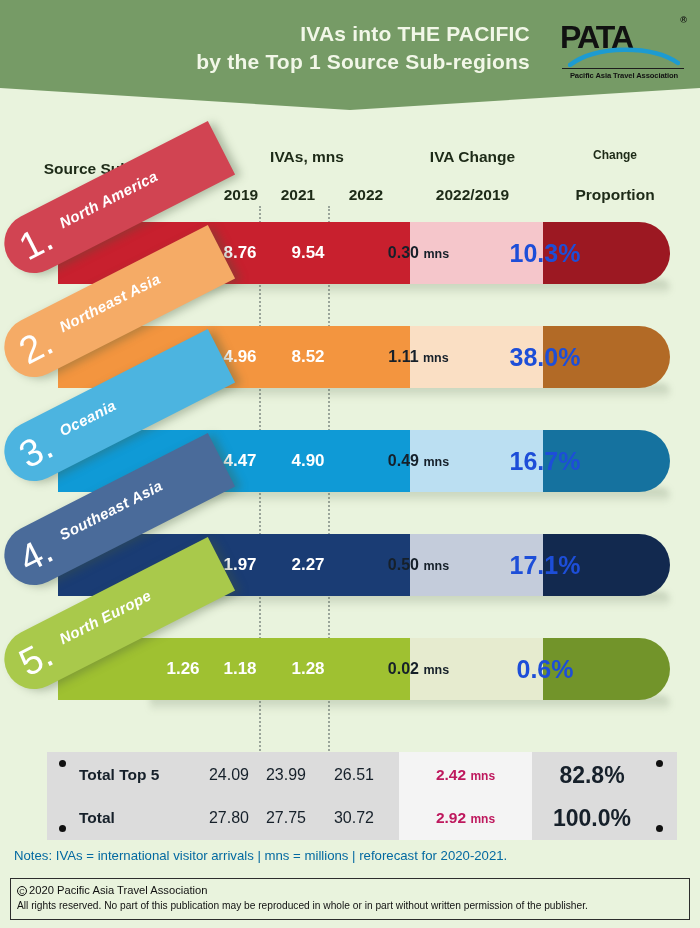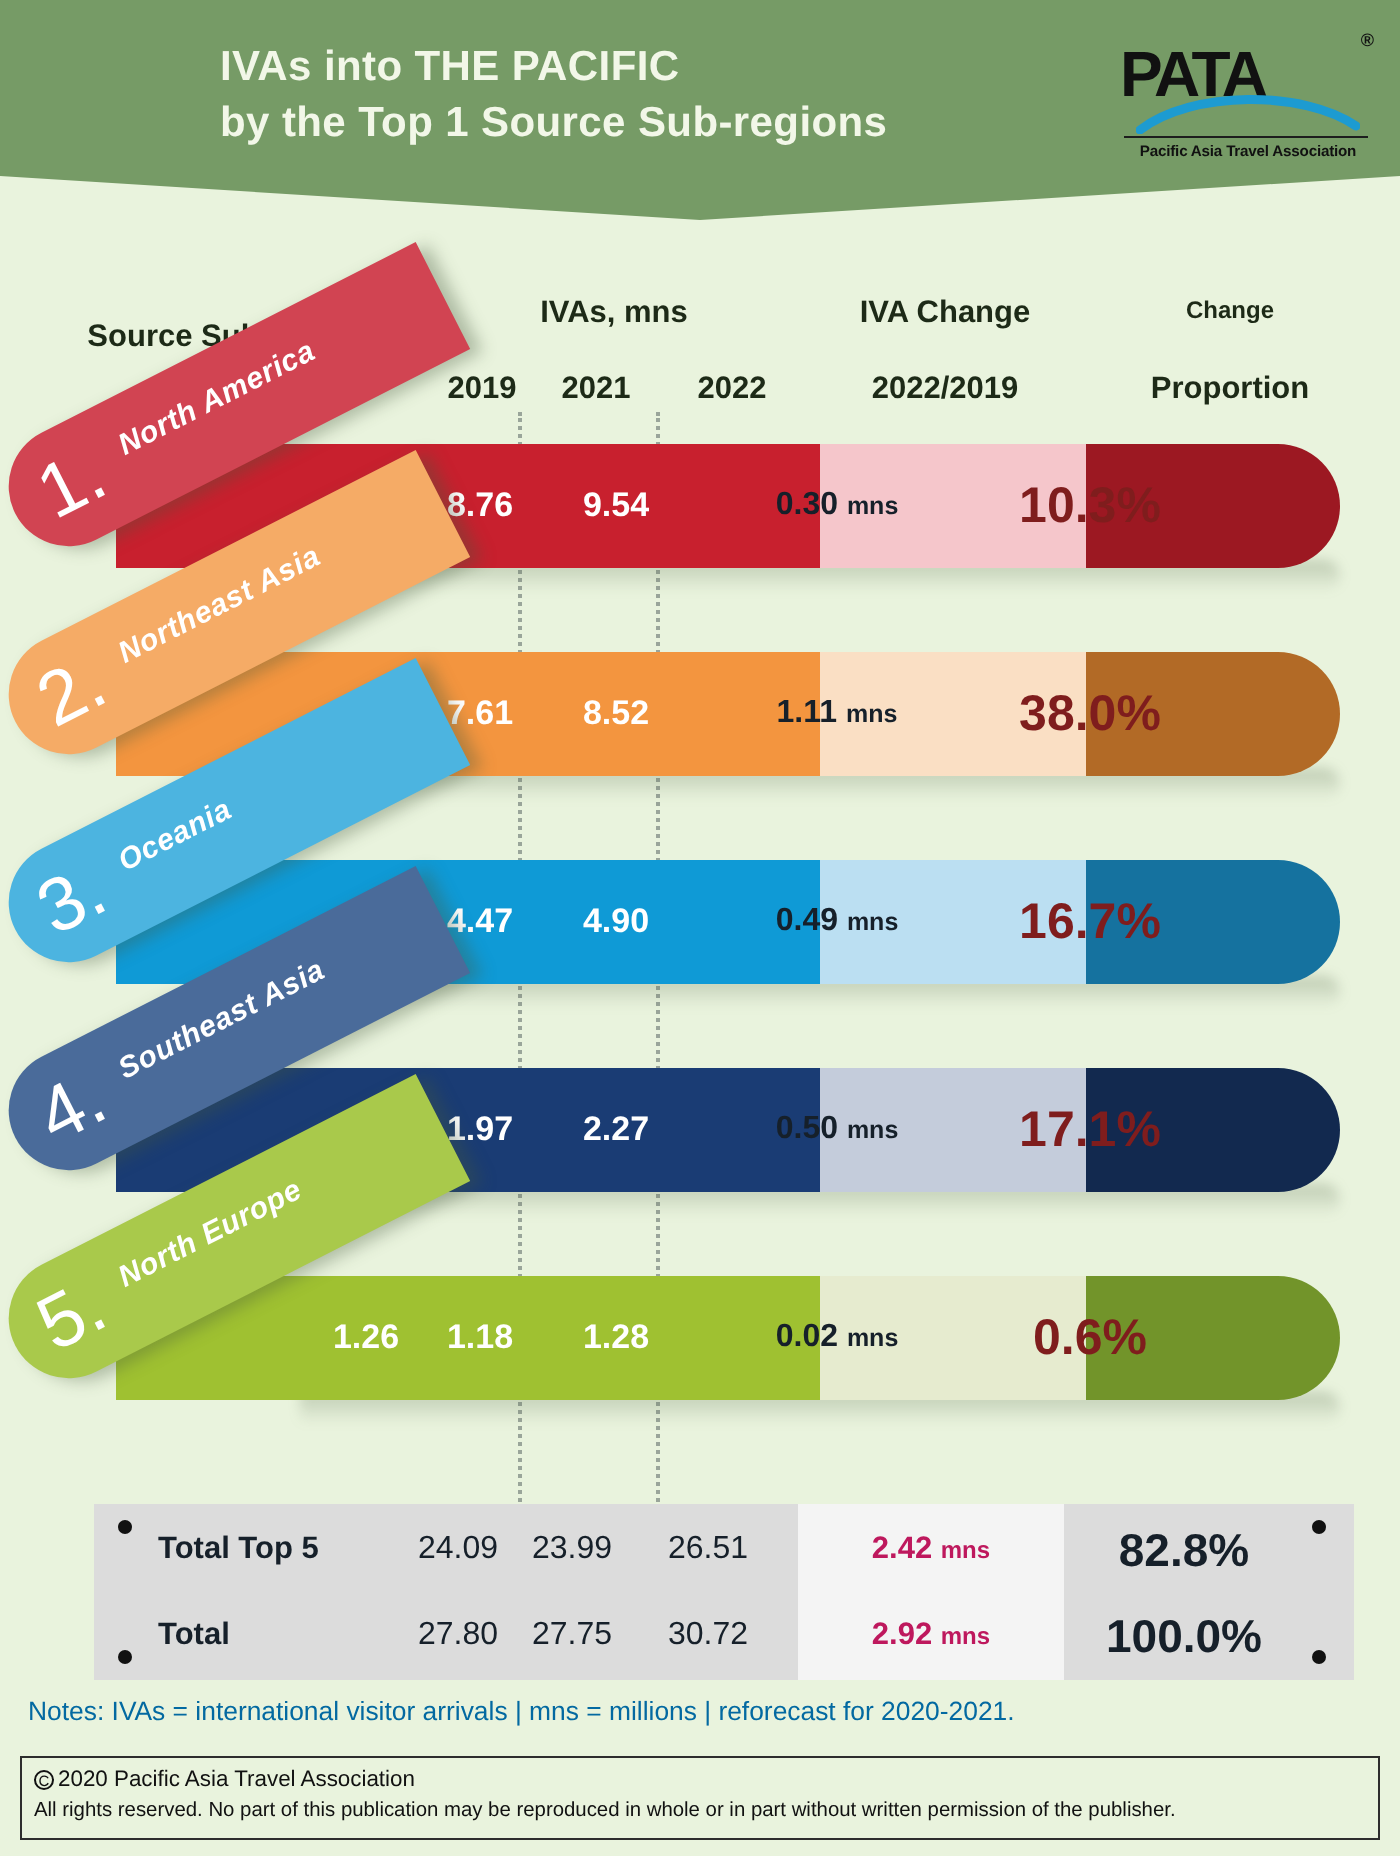--- a/index.html
+++ b/index.html
@@ -17,21 +17,21 @@
 
   
   #header {
     position: absolute; left: 0; top: 0;
     width: 700px; height: 110px;
     background: #769b66;
     clip-path: polygon(0 0, 700px 0, 700px 88px, 350px 110px, 0 88px);
   }
   #title-block {
     position: absolute; left: 110px; top: 20px;
-    width: 420px; text-align: left;
+    width: 420px; text-align: right;
     color: #f2f7e8;
     font-size: 21px; font-weight: bold; line-height: 1.35;
     letter-spacing: .2px;
   }
   #title-line2 { display:block; }
 
   #logo {
     position: absolute; right: 12px; top: 13px;
     width: 128px; height: 72px;
   }
@@ -112,21 +112,21 @@
   .v2022 { left: 272px; width: 72px; }
   .vchange {
     position: absolute; left: 352px; top: 0; width: 133px;
     height: 62px; line-height: 62px; text-align: center;
     color: #16202a; font-size: 16px; font-weight: bold;
   }
   .vchange .unit { font-size: 12.5px; }
   .vprop {
     position: absolute; left: 485px; top: 0; width: 120px;
     height: 62px; line-height: 62px; text-align: center;
-    color: #7f1d1d; font-size: 25px; font-weight: bold;
+    color: #1d4ed8; font-size: 25px; font-weight: bold;
   }
 
   
   .ribbon {
     position: absolute; left: -6px; top: 8px;
     width: 240px; height: 60px;
     transform-origin: 0 0;
     transform: rotate(-27deg);
     border-radius: 30px 0 0 30px;
     box-shadow: 5px 4px 8px rgba(70,90,60,.35);
@@ -260,21 +260,21 @@
         </div>
       </div>
       <div class="row" style="top: 326px;">
         <div class="bar-shadow"></div>
         <div class="bar">
           <div class="bar-main" style="background:#f3953f"></div>
           <div class="bar-change" style="background:#fadfc4"></div>
           <div class="bar-prop" style="background:#b26a26"></div>
         </div>
         <div class="val v2019">7.41</div>
-        <div class="val v2021">7.61</div>
+        <div class="val v2021">4.96</div>
         <div class="val v2022">8.52</div>
         <div class="vchange"><span>1.11</span> <span class="unit">mns</span></div>
         <div class="vprop">38.0%</div>
         <div class="ribbon" style="background:#f5ab66">
           <div class="ribbon-inner">
             <span class="ribbon-num">2.</span>
             <span class="ribbon-txt">Northeast Asia</span>
           </div>
         </div>
       </div>

